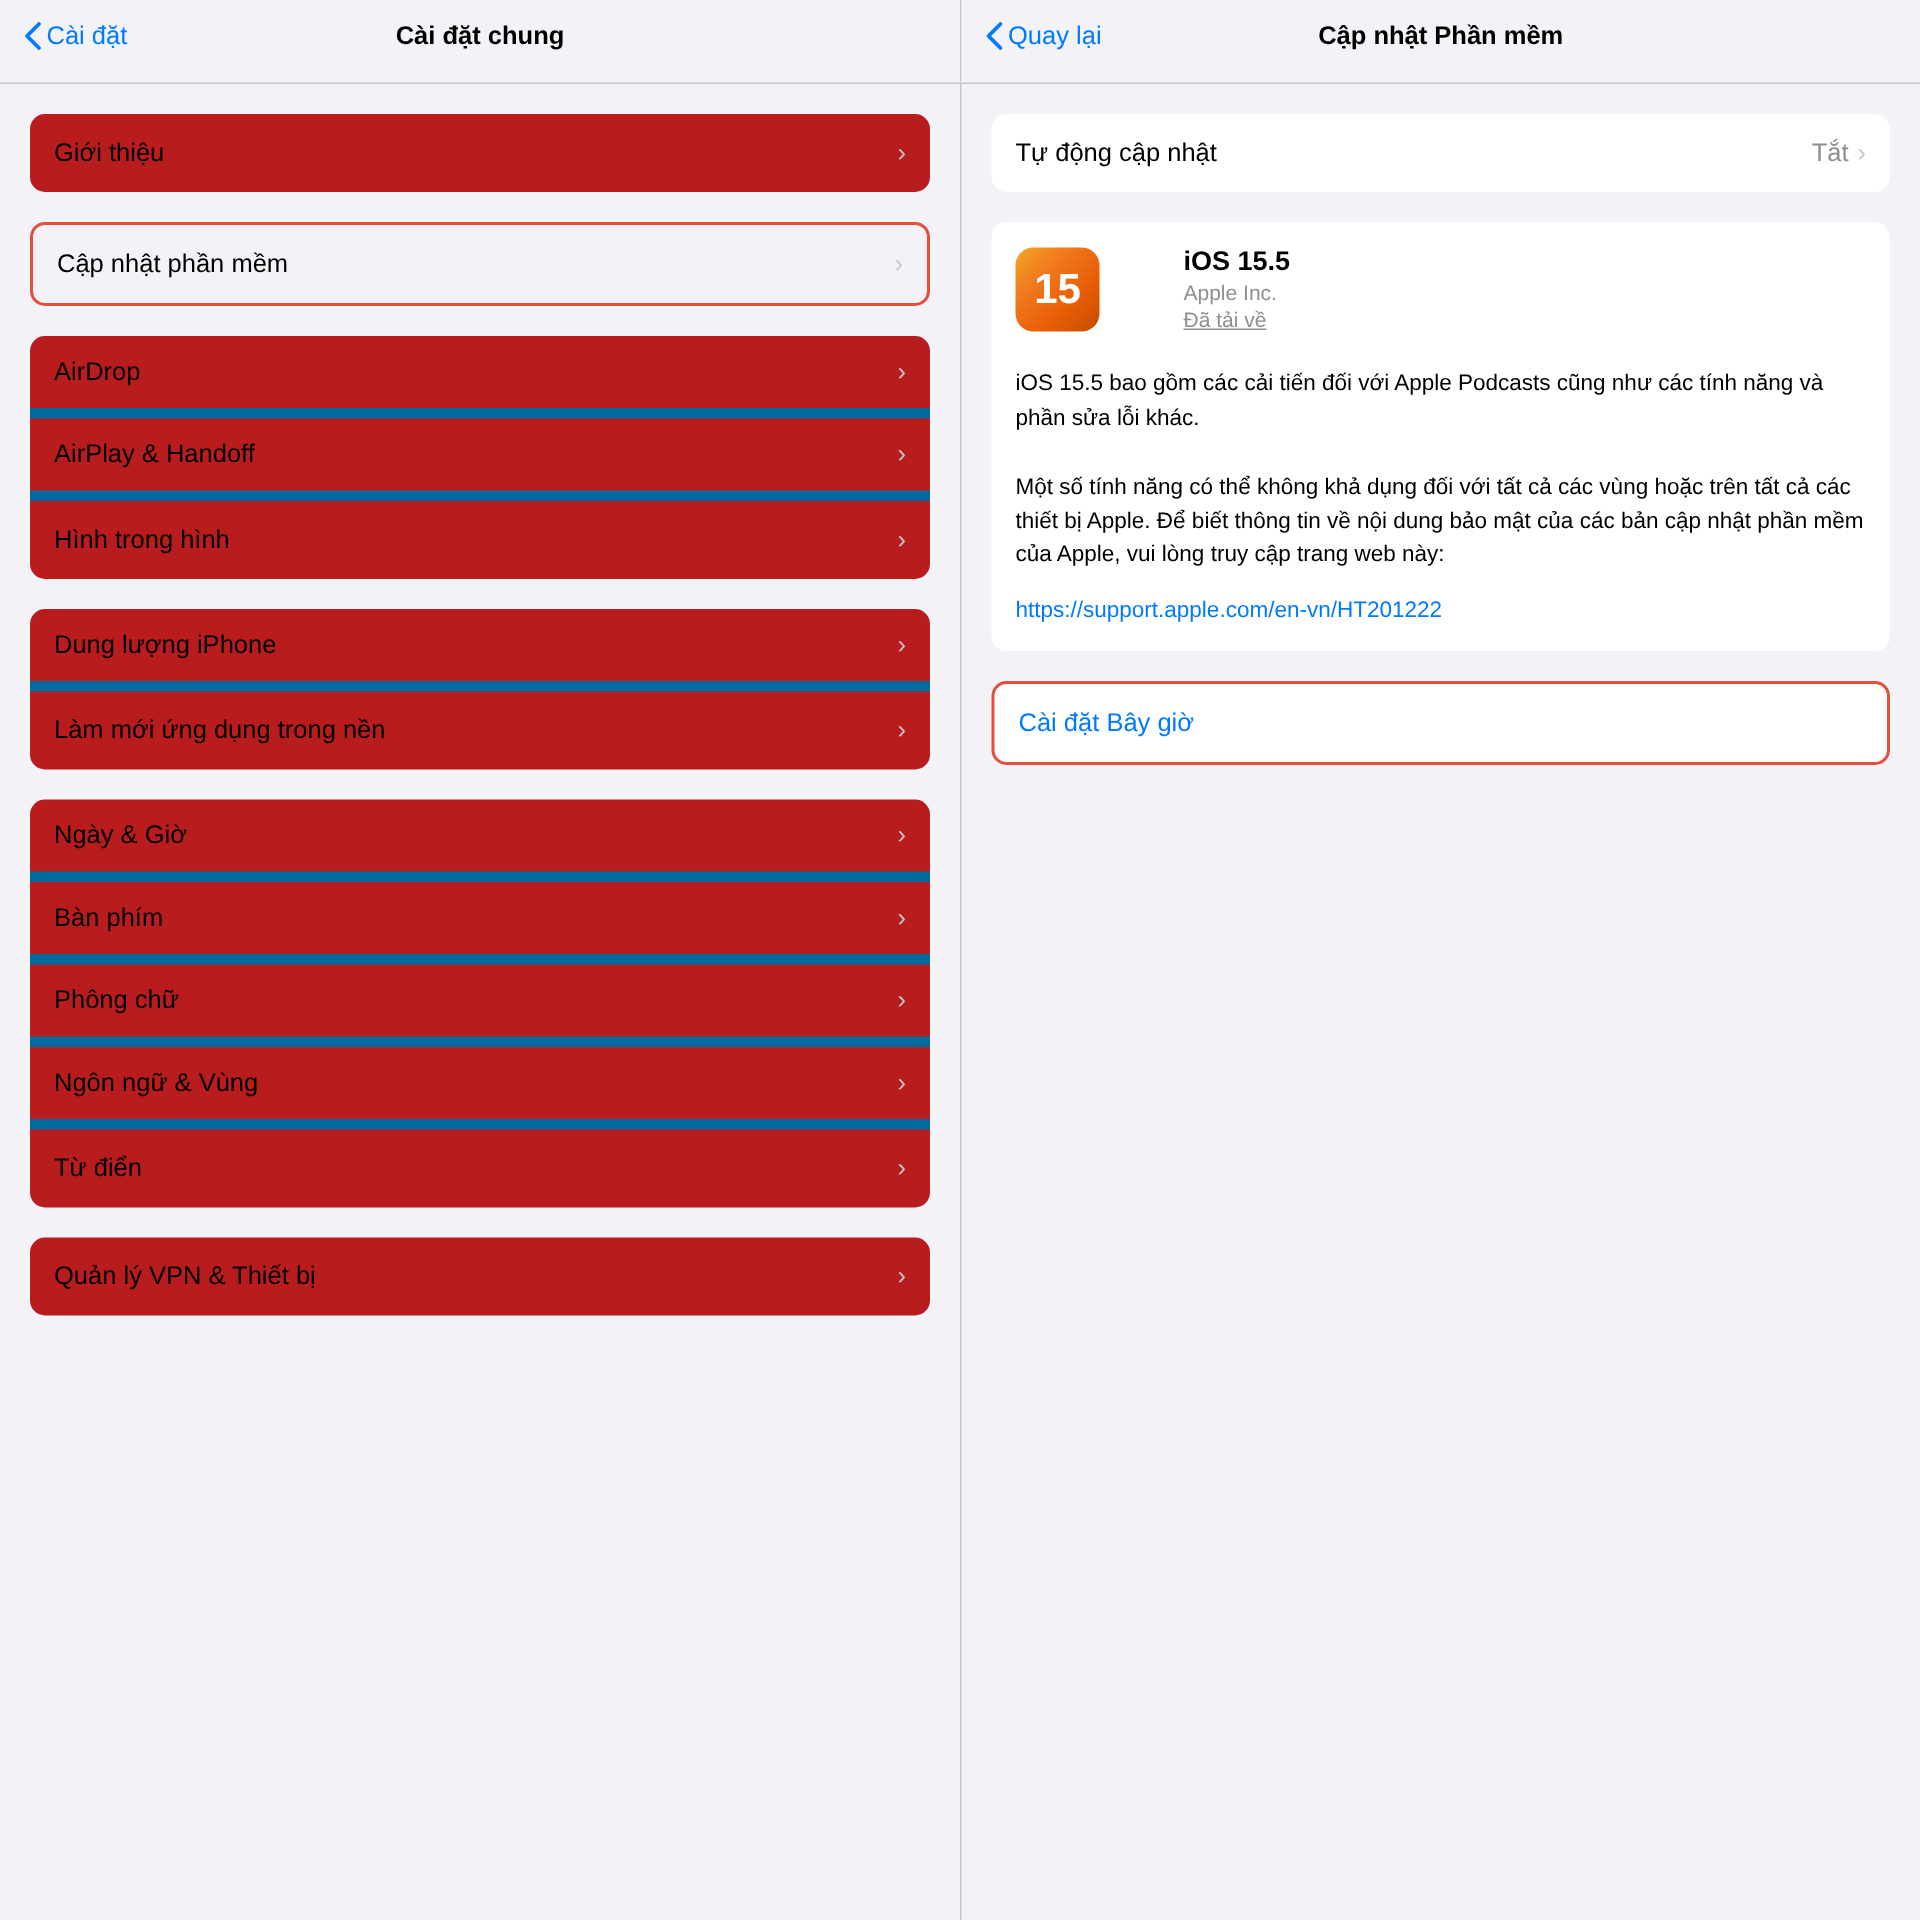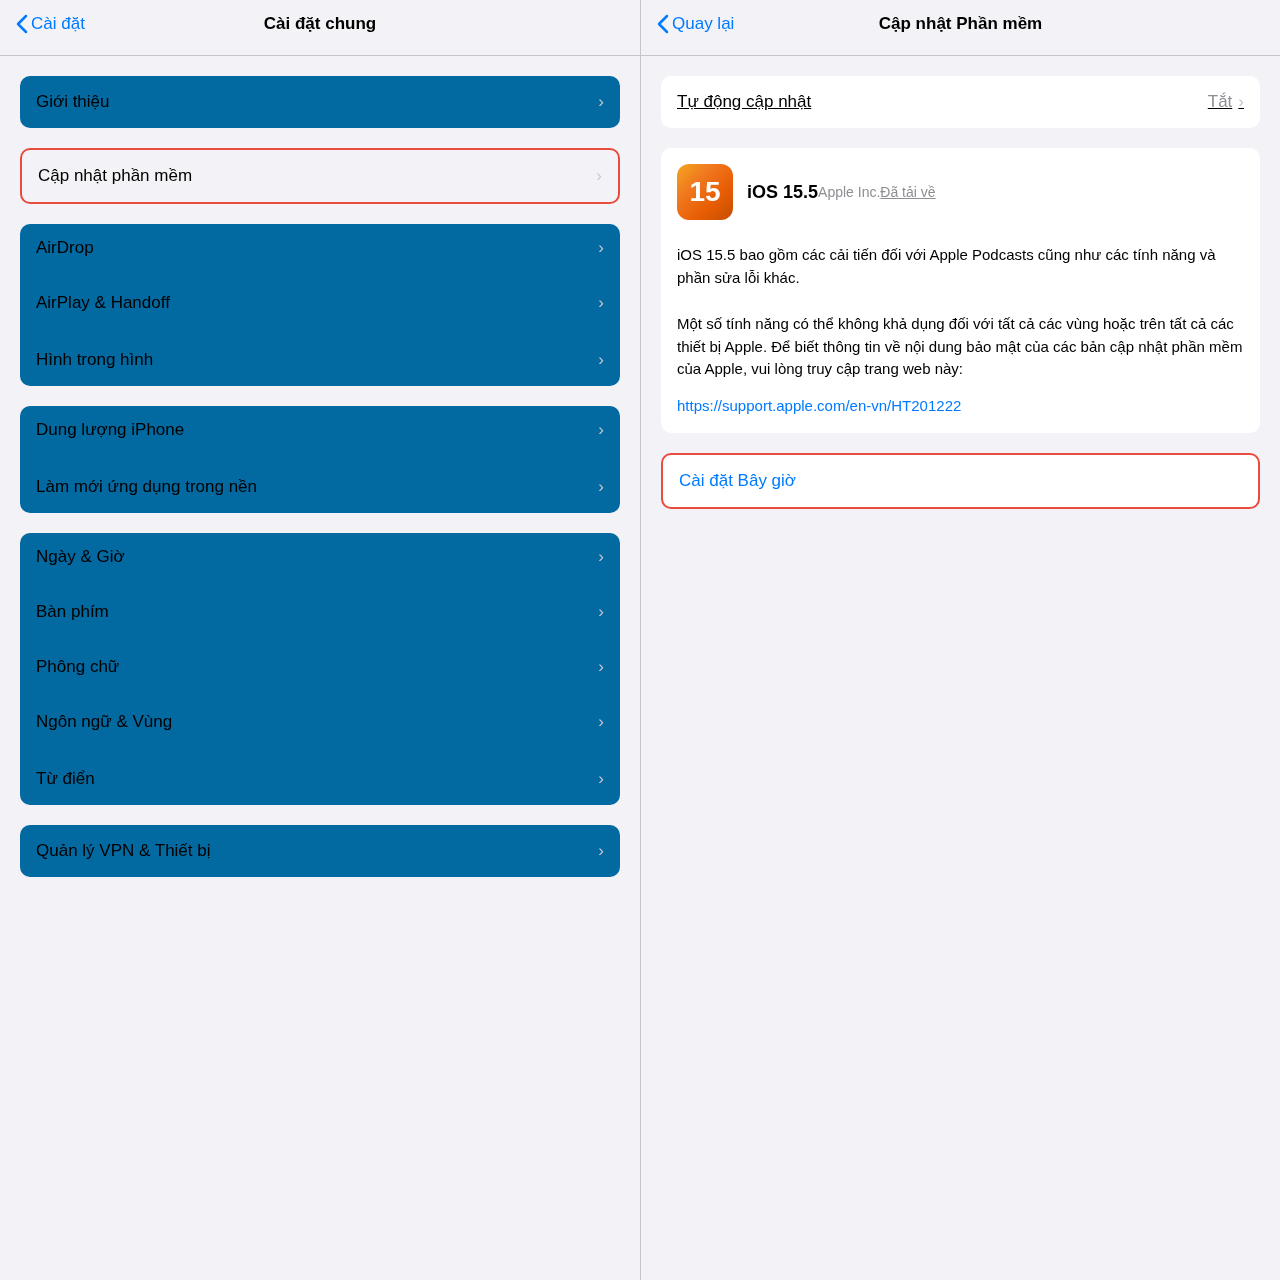--- a/index.html
+++ b/index.html
@@ -68,21 +68,21 @@
       flex: 1;
       overflow-y: auto;
       padding: 20px 0;
     }
 
     
     .settings-group {
       margin-bottom: 20px;
     }
     .settings-card {
-      background: #0369a1;
+      background: #b91c1c;
       border-radius: 10px;
       margin: 0 20px;
       overflow: hidden;
     }
     .settings-row {
       display: flex;
       align-items: center;
       justify-content: space-between;
       padding: 14px 16px;
       border-bottom: 7px solid #0369a1;
@@ -119,21 +119,20 @@
     .right-scroll {
       flex: 1;
       overflow-y: auto;
       padding: 20px 0;
     }
 
     .auto-update-card {
       background: #fff;
       border-radius: 10px;
       margin: 0 20px 20px;
-      text-decoration: underline;
     }
     .auto-update-row {
       display: flex;
       align-items: center;
       justify-content: space-between;
       padding: 14px 16px;
       min-height: 52px;
     }
     .auto-update-label {
       font-size: 17px;
@@ -169,21 +168,22 @@
       align-items: center;
       justify-content: center;
       color: #fff;
       font-size: 28px;
       font-weight: 700;
       font-family: -apple-system, sans-serif;
       flex-shrink: 0;
     }
     .update-title-block {
       display: flex;
-      flex-direction: row;
+      flex-direction: column;
+      margin-left: 42px;
     }
     .update-title {
       font-size: 18px;
       font-weight: 600;
       color: #000;
     }
     .update-company {
       font-size: 14px;
       color: #8e8e93;
       margin-top: 2px;

